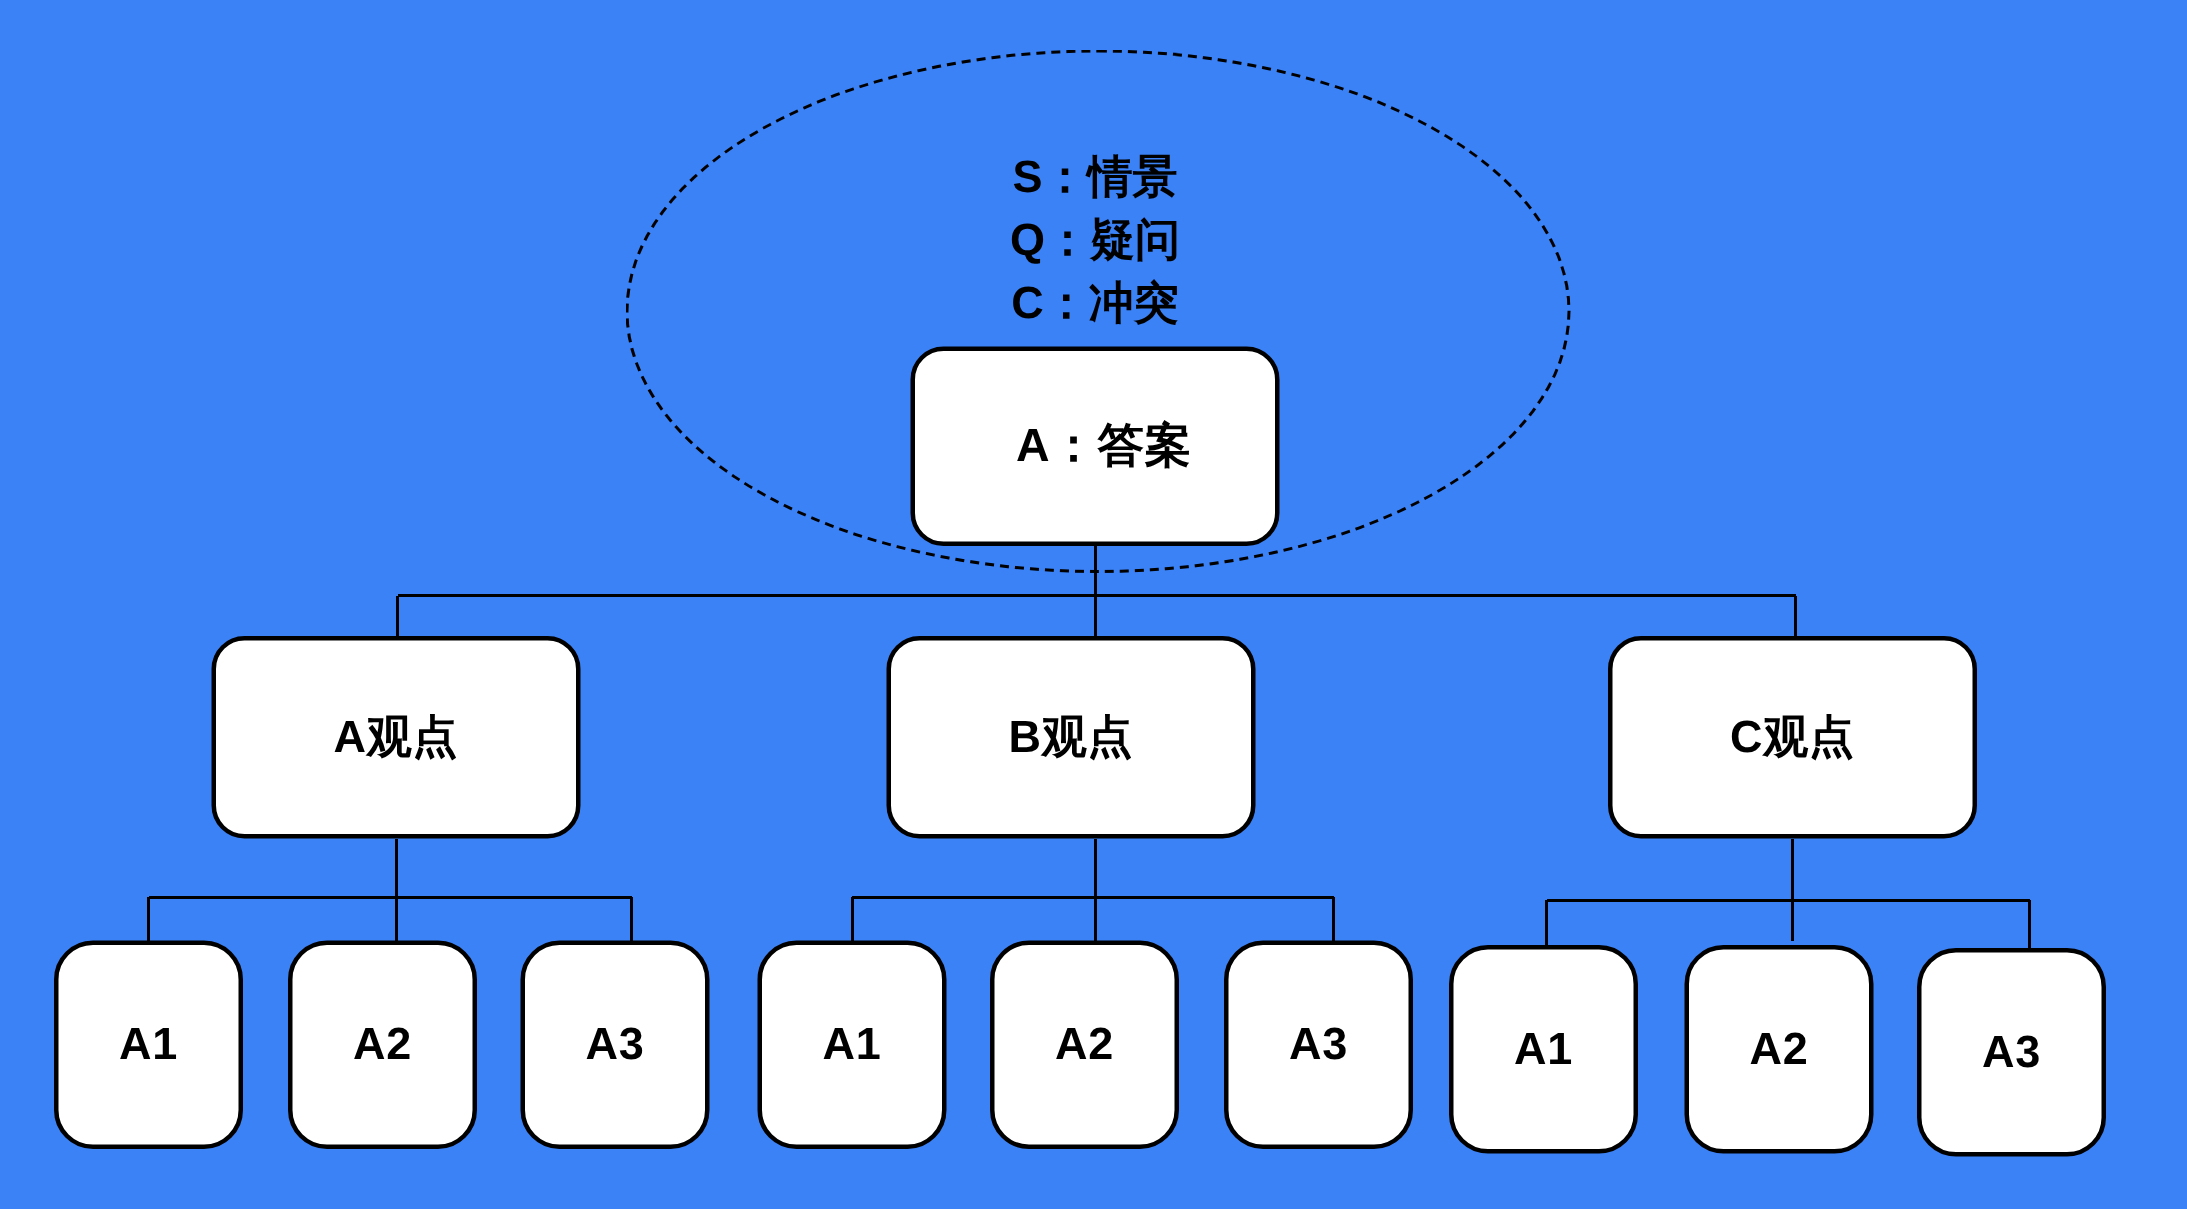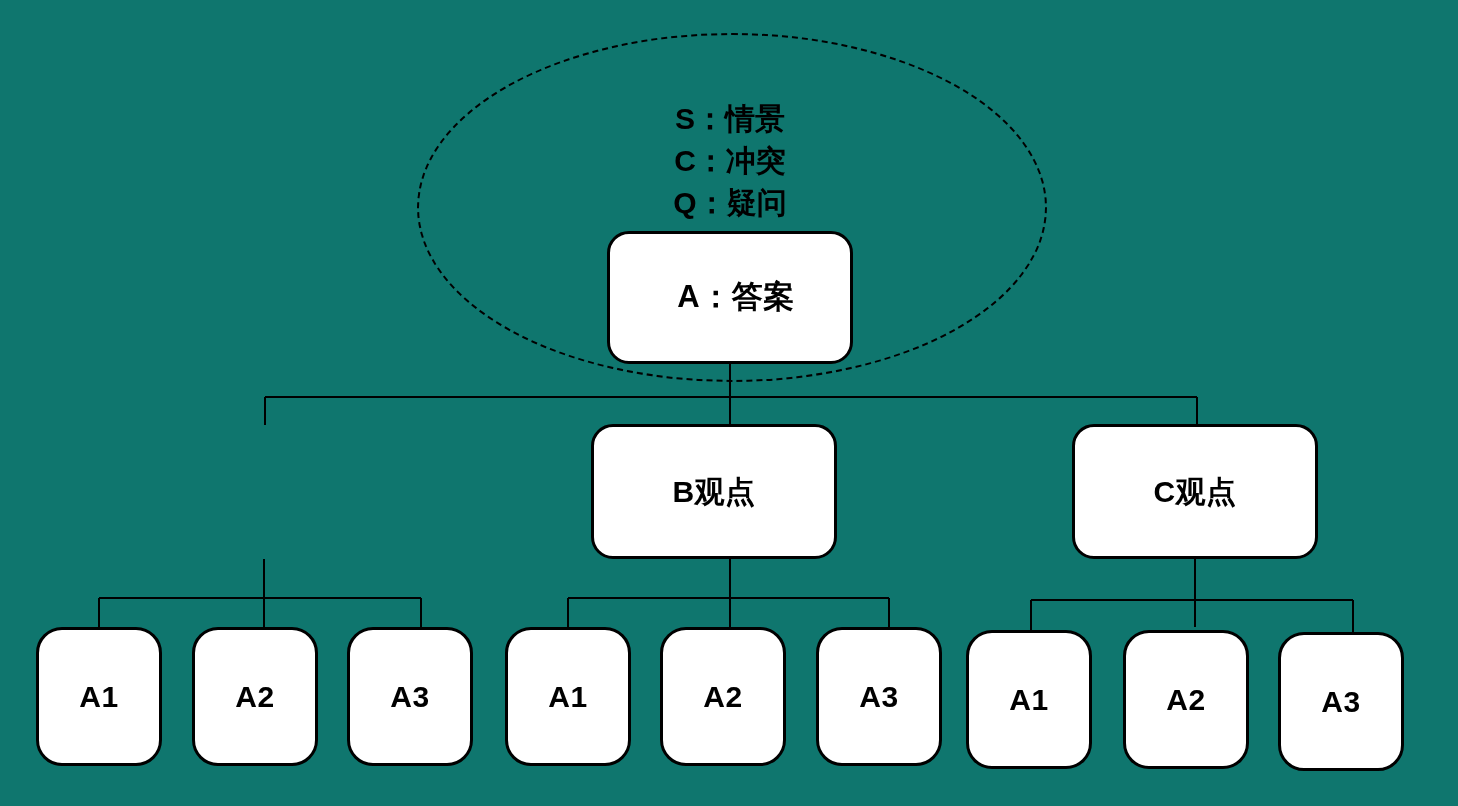--- a/index.html
+++ b/index.html
@@ -9,21 +9,21 @@
     background: #ffffff;
   }
   body {
     font-family: "Liberation Sans", "DejaVu Sans", sans-serif;
     -webkit-font-smoothing: antialiased;
   }
   #canvas {
     position: relative;
     width: 1458px;
     height: 806px;
-    background: #0f766e;
+    background: #3b82f6;
     overflow: hidden;
   }
   #wires {
     position: absolute;
     left: 0;
     top: 0;
     width: 1458px;
     height: 806px;
     pointer-events: none;
   }
@@ -139,28 +139,31 @@
       <path d="M1031 600 L1353 600"></path>
       <path d="M1031 600 L1031 630"></path>
       <path d="M1353 600 L1353 632"></path>
     </g>
   </svg>
 
   <div class="ellipse-boundary"></div>
 
   <div class="scqa-text">
     <div class="scqa-line">S：情景</div>
+    <div class="scqa-line">Q：疑问</div>
     <div class="scqa-line">C：冲突</div>
-    <div class="scqa-line">Q：疑问</div>
   </div>
 
   <div class="node node-answer">
     <span class="node-label">A：答案</span>
   </div>
 
+  <div class="node node-l2 l2-a">
+    <span class="node-label">A观点</span>
+  </div>
   <div class="node node-l2 l2-b">
     <span class="node-label">B观点</span>
   </div>
   <div class="node node-l2 l2-c">
     <span class="node-label">C观点</span>
   </div>
 
   <div class="node node-l3" style="left:36px;">
     <span class="node-label">A1</span>
   </div>

